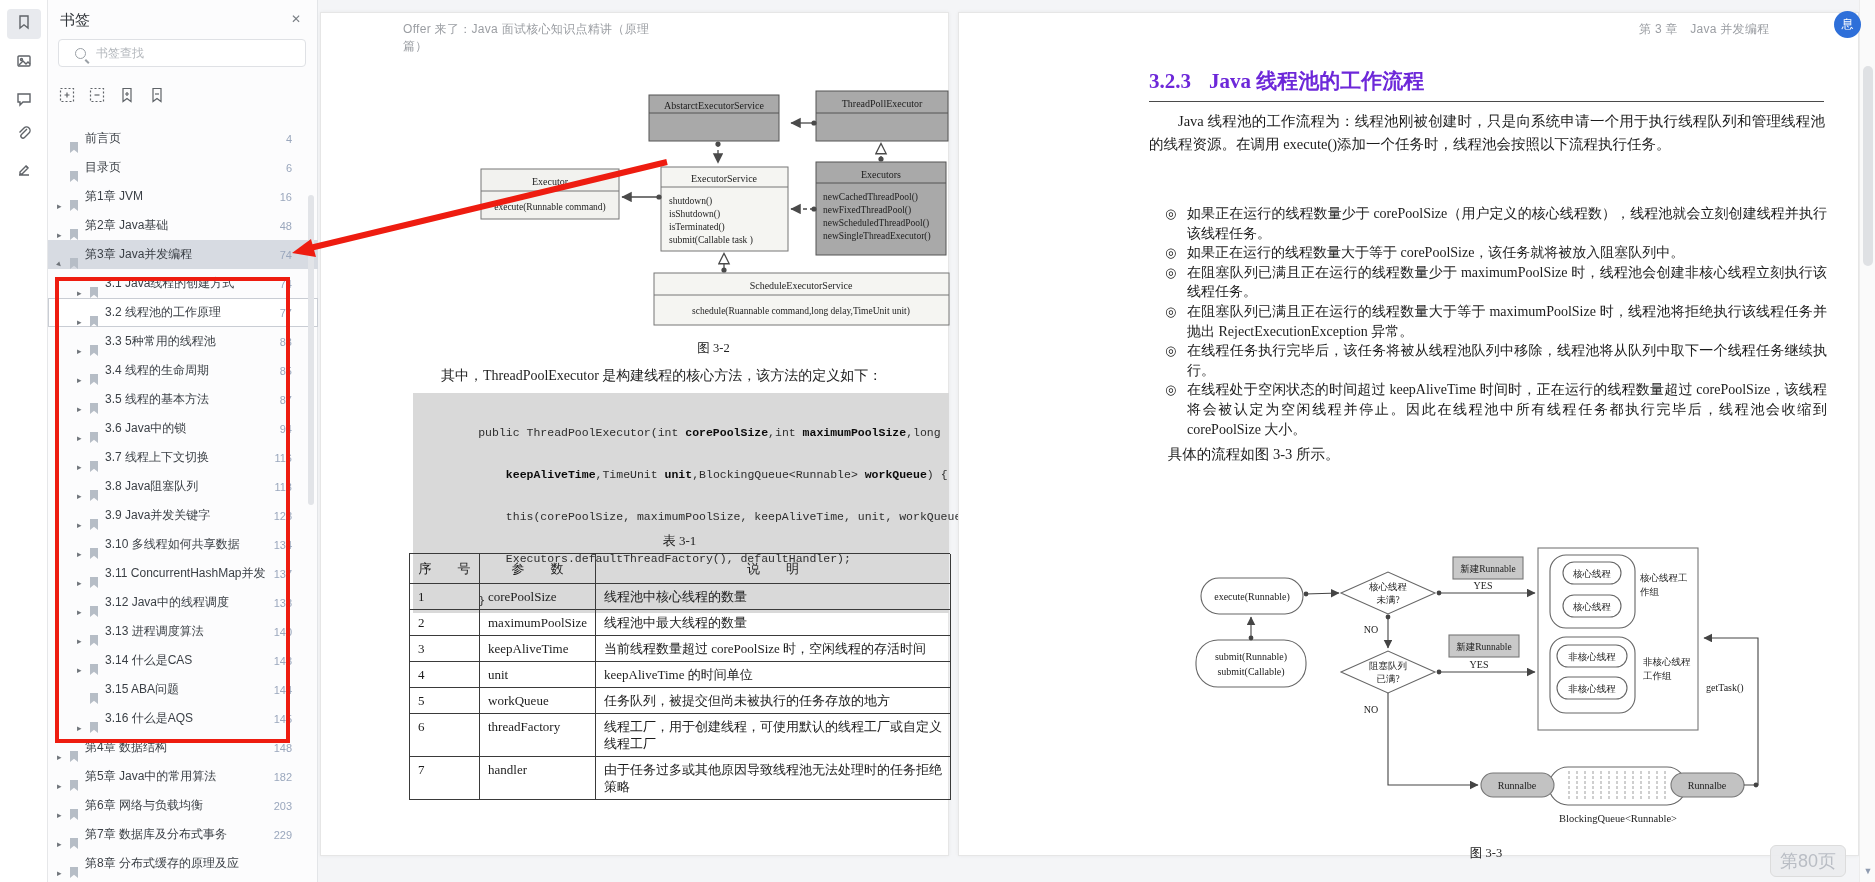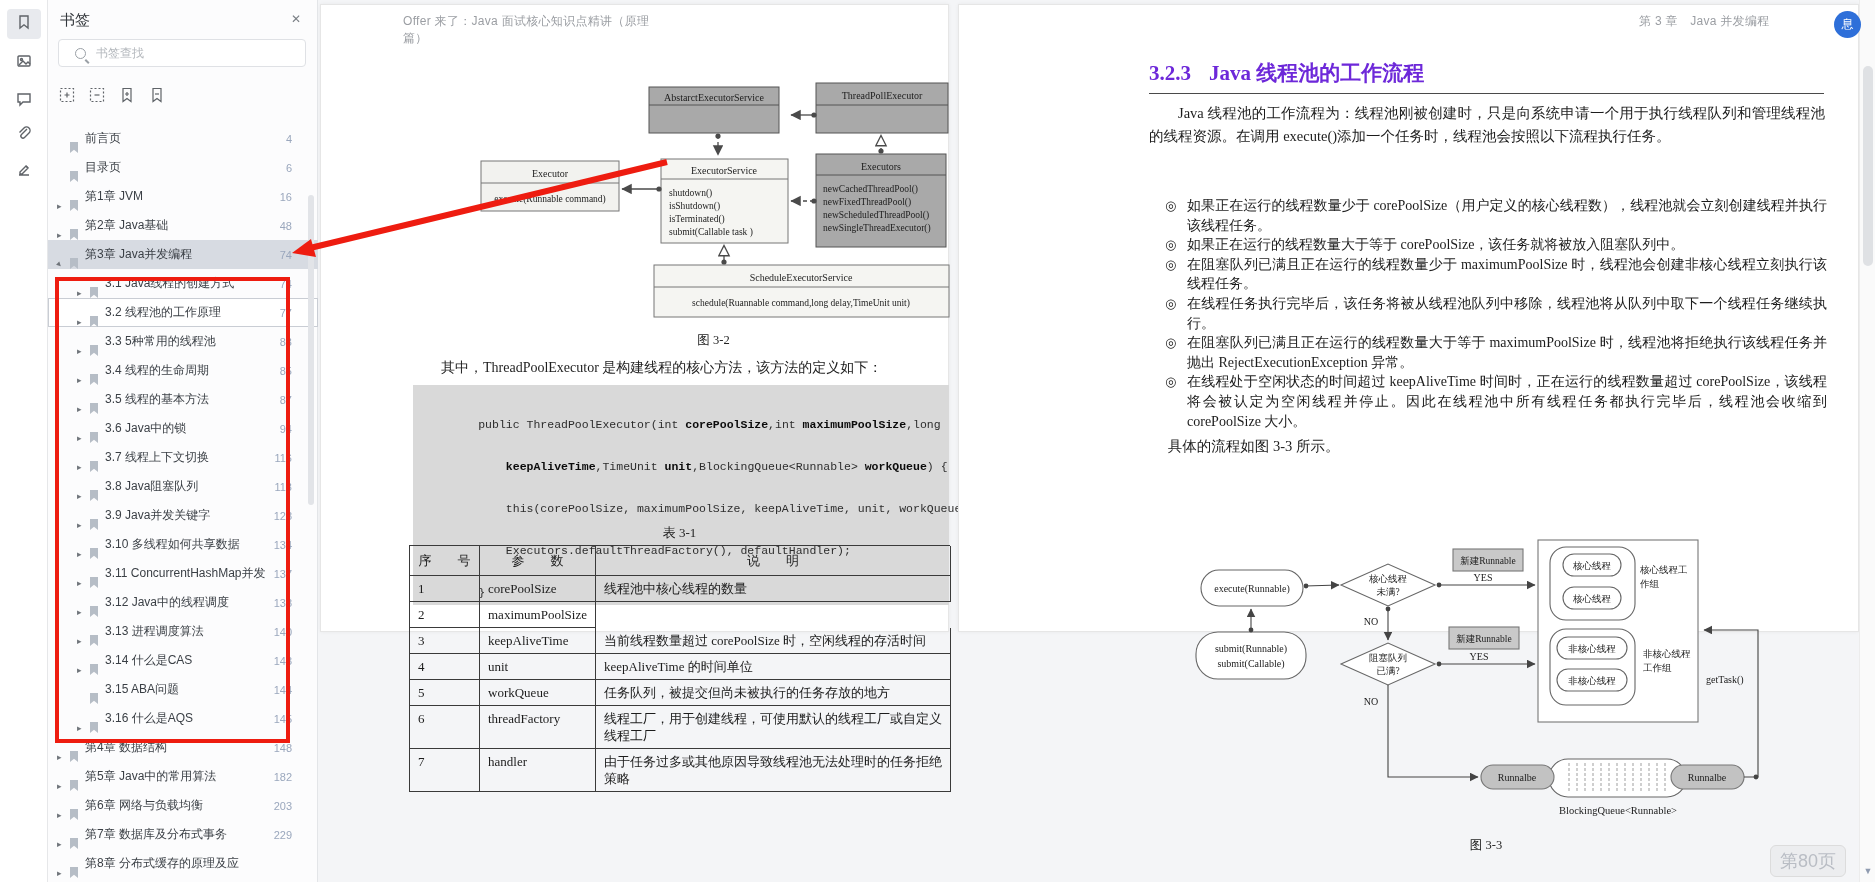--- a/index.html
+++ b/index.html
@@ -30,21 +30,21 @@
   .bm-row[data-state="hover"]{box-shadow:inset 0 0 0 1px #c9cdd4;background:#fff;}
   .bm-arrow{width:13px;flex:none;font-size:9px;color:#6f747a;line-height:1;}
   .bm-row[data-arrow="col"] .bm-arrow::before{content:"▸";}
   .bm-row[data-arrow="exp"] .bm-arrow::before{content:"▸";display:inline-block;transform:rotate(45deg);}
   .bm-ic{width:13px;flex:none;}
   .bm-ic::before{content:"";display:block;width:8px;height:11px;background:#b6bdc6;clip-path:polygon(0 0,100% 0,100% 100%,50% 70%,0 100%);}
   .bm-label{flex:1;font-size:12px;color:#3a3f45;line-height:17px;word-break:break-all;padding:6px 6px 6px 2px;}
   .bm-page{position:absolute;right:26px;top:50%;transform:translateY(-50%);font-size:11px;color:#9aa7bd;}
   #panel-scroll{position:absolute;right:3px;top:195px;width:6px;height:310px;border-radius:3px;background:#e2e4e8;}
   
-  .page{position:absolute;top:4px;height:628px;background:#fff;border:1px solid #e6e6e6;box-shadow:0 0 4px rgba(0,0,0,.05);z-index:1;}
+  .page{position:absolute;top:12px;height:844px;background:#fff;border:1px solid #e6e6e6;box-shadow:0 0 4px rgba(0,0,0,.05);z-index:1;}
   #pageL{left:320px;width:629px;}
   #pageR{left:958px;width:901px;}
   .runhead{position:absolute;top:8px;font-size:12px;color:#9b9ea3;letter-spacing:.3px;}
   .serif{font-family:"Liberation Serif","DejaVu Serif",serif;}
   .caption{position:absolute;text-align:center;font-size:12.5px;color:#222;}
   .para{position:absolute;font-size:14px;color:#1e1e1e;line-height:22px;text-indent:2em;text-align:justify;}
   
   #code{position:absolute;left:92px;top:380px;width:536px;background:#d9d9d9;padding:5px 10px;
         font-family:"Liberation Mono","DejaVu Sans Mono",monospace;font-size:11.5px;color:#2d2d2d;}
   .code-line{white-space:pre;line-height:14px;}
@@ -417,20 +417,21 @@
       <div>
 
       <div class="trow">
             <div>1</div>
             <div>corePoolSize</div>
             <div>线程池中核心线程的数量</div>
           </div>
           <div class="trow">
             <div>2</div>
             <div>maximumPoolSize</div>
+            <div>线程池中最大线程的数量</div>
           </div>
           <div class="trow">
             <div>3</div>
             <div>keepAliveTime</div>
             <div>当前线程数量超过 corePoolSize 时，空闲线程的存活时间</div>
           </div>
           <div class="trow">
             <div>4</div>
             <div>unit</div>
             <div>keepAliveTime 的时间单位</div>
@@ -473,25 +474,25 @@
         <div class="bullet serif">
           <span class="mk"></span>
           <span>如果正在运行的线程数量大于等于 corePoolSize，该任务就将被放入阻塞队列中。</span>
         </div>
         <div class="bullet serif">
           <span class="mk"></span>
           <span>在阻塞队列已满且正在运行的线程数量少于 maximumPoolSize 时，线程池会创建非核心线程立刻执行该线程任务。</span>
         </div>
         <div class="bullet serif">
           <span class="mk"></span>
-          <span>在线程任务执行完毕后，该任务将被从线程池队列中移除，线程池将从队列中取下一个线程任务继续执行。</span>
+          <span>在阻塞队列已满且正在运行的线程数量大于等于 maximumPoolSize 时，线程池将拒绝执行该线程任务并抛出 RejectExecutionException 异常。</span>
         </div>
         <div class="bullet serif">
           <span class="mk"></span>
-          <span>在阻塞队列已满且正在运行的线程数量大于等于 maximumPoolSize 时，线程池将拒绝执行该线程任务并抛出 RejectExecutionException 异常。</span>
+          <span>在线程任务执行完毕后，该任务将被从线程池队列中移除，线程池将从队列中取下一个线程任务继续执行。</span>
         </div>
         <div class="bullet serif">
           <span class="mk"></span>
           <span>在线程处于空闲状态的时间超过 keepAliveTime 时间时，正在运行的线程数量超过 corePoolSize，该线程将会被认定为空闲线程并停止。因此在线程池中所有线程任务都执行完毕后，线程池会收缩到 corePoolSize 大小。</span>
         </div>
       </div>
 
     <div class="rp serif" style="position:absolute;left:190px;top:430px;width:676px;text-indent:1.3em;">具体的流程如图 3-3 所示。</div>
 
     <svg width="650" height="380" viewBox="0 0 650 380" style="position:absolute;left:232px;top:452px;">

